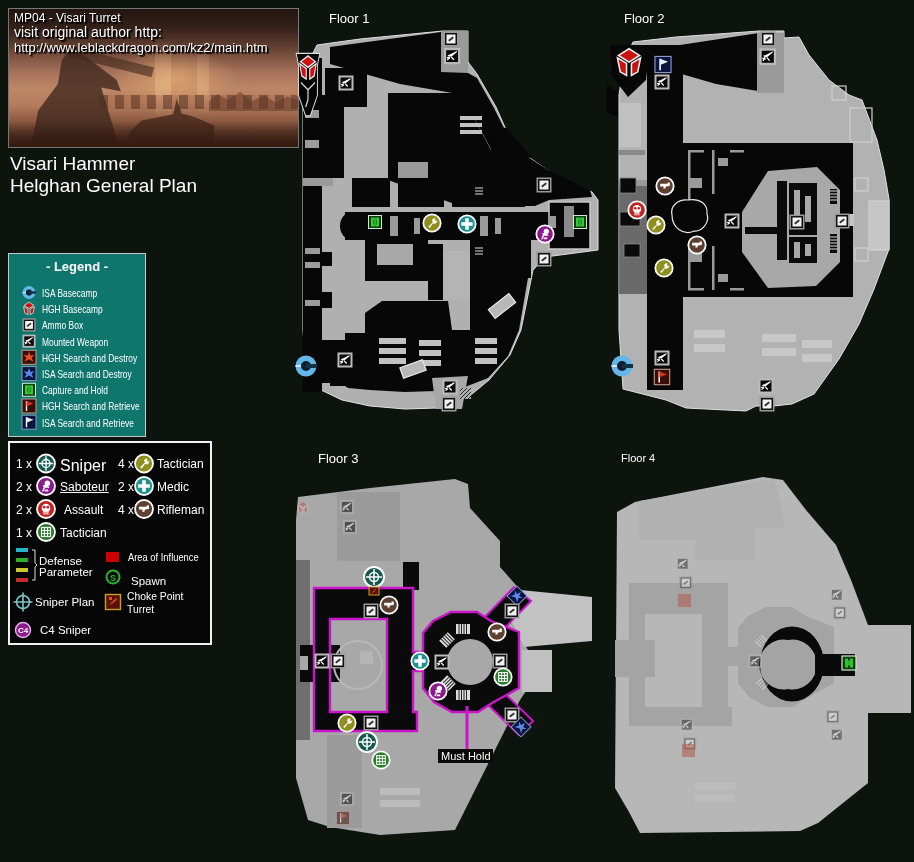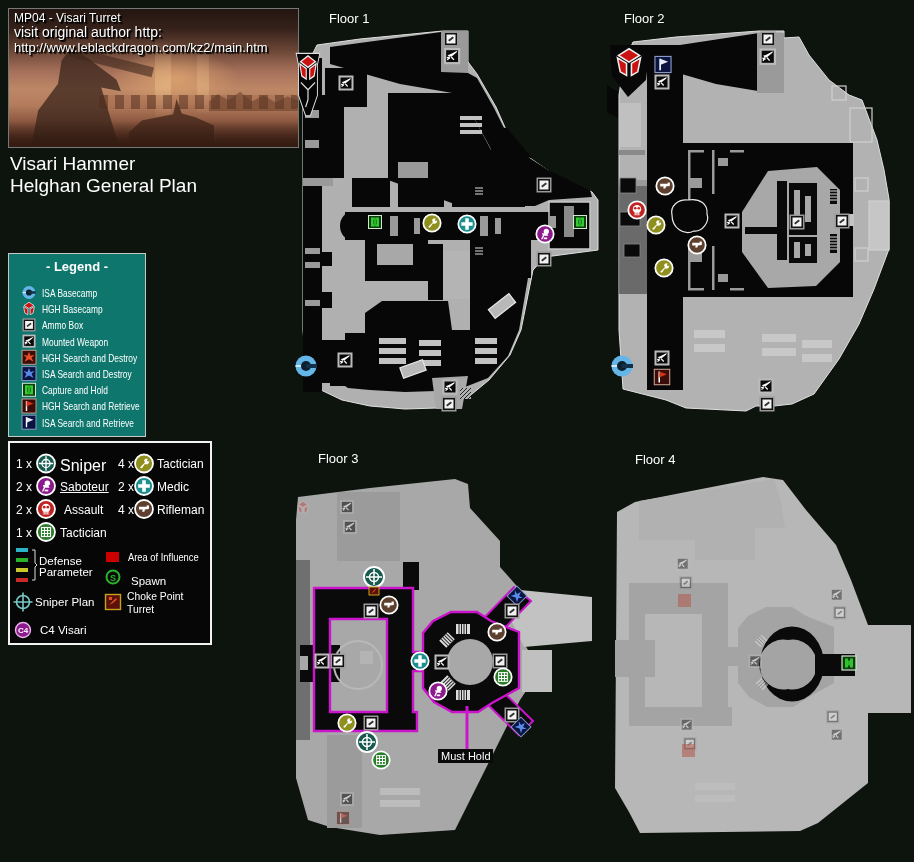--- a/index.html
+++ b/index.html
@@ -237,30 +237,30 @@
   <div class="abs txt" style="left:54px;top:60px;font-size:12px;">Assault</div>
   <div class="abs txt" style="left:108px;top:60px;font-size:12px;">4 x</div>
   <div class="abs txt" style="left:147px;top:60px;font-size:12px;">Rifleman</div>
   <div class="abs txt" style="left:6px;top:83px;font-size:12px;">1 x</div>
   <div class="abs txt" style="left:50px;top:83px;font-size:12px;">Tactician</div>
   <div class="abs txt" style="left:29px;top:113px;font-size:11.5px;line-height:11px;">Defense<br>Parameter</div>
   <div class="abs txt" style="left:118px;top:108px;font-size:11px;white-space:nowrap;transform:scaleX(0.85);transform-origin:0 0;">Area of Influence</div>
   <div class="abs txt" style="left:121px;top:132px;font-size:11.5px;">Spawn</div>
   <div class="abs txt" style="left:25px;top:153px;font-size:11.5px;">Sniper Plan</div>
   <div class="abs txt" style="left:117px;top:147px;font-size:11.5px;line-height:12.5px;transform:scaleX(0.9);transform-origin:0 0;">Choke Point<br>Turret</div>
-  <div class="abs txt" style="left:30px;top:181px;font-size:11.5px;">C4 Visari</div>
+  <div class="abs txt" style="left:30px;top:181px;font-size:11.5px;">C4 Sniper</div>
 </div>
 
 <div class="abs txt" style="left:329px;top:11px;font-size:13px;">Floor 1</div>
 
 <div class="abs txt" style="left:624px;top:11px;font-size:13px;">Floor 2</div>
 
 <div class="abs txt" style="left:318px;top:451px;font-size:13px;">Floor 3</div>
 
-<div class="abs txt" style="left:635px;top:452px;font-size:13px;">Floor 4</div>
+<div class="abs txt" style="left:621px;top:452px;font-size:11px;">Floor 4</div>
 
 <svg class="abs" style="left:290px;top:28px" width="316" height="392" viewBox="290 28 316 392">
 
   <polygon points="317,45 360,39 443,31 468,31 468,62 477,74 496,107 507,132 530,158 550,172 572,182 592,192 598,200 598,250 560,255 545,257 533,270 521,330 510,355 489,380 472,394 454,404 437,408 405,409 370,406 342,400 321,390 308,382 306,370 303,330 303,95 308,63" fill="#b0b0b0" stroke="#e0e0e0" stroke-width="1"></polygon>
 
   <polygon points="330,47 441,32 441,91 400,84 330,64" fill="#070707"></polygon>
 
   <rect x="441" y="31" width="27" height="43" fill="#9a9a9a"></rect>
 
   <rect x="325" y="68" width="42" height="39" fill="#070707"></rect>

